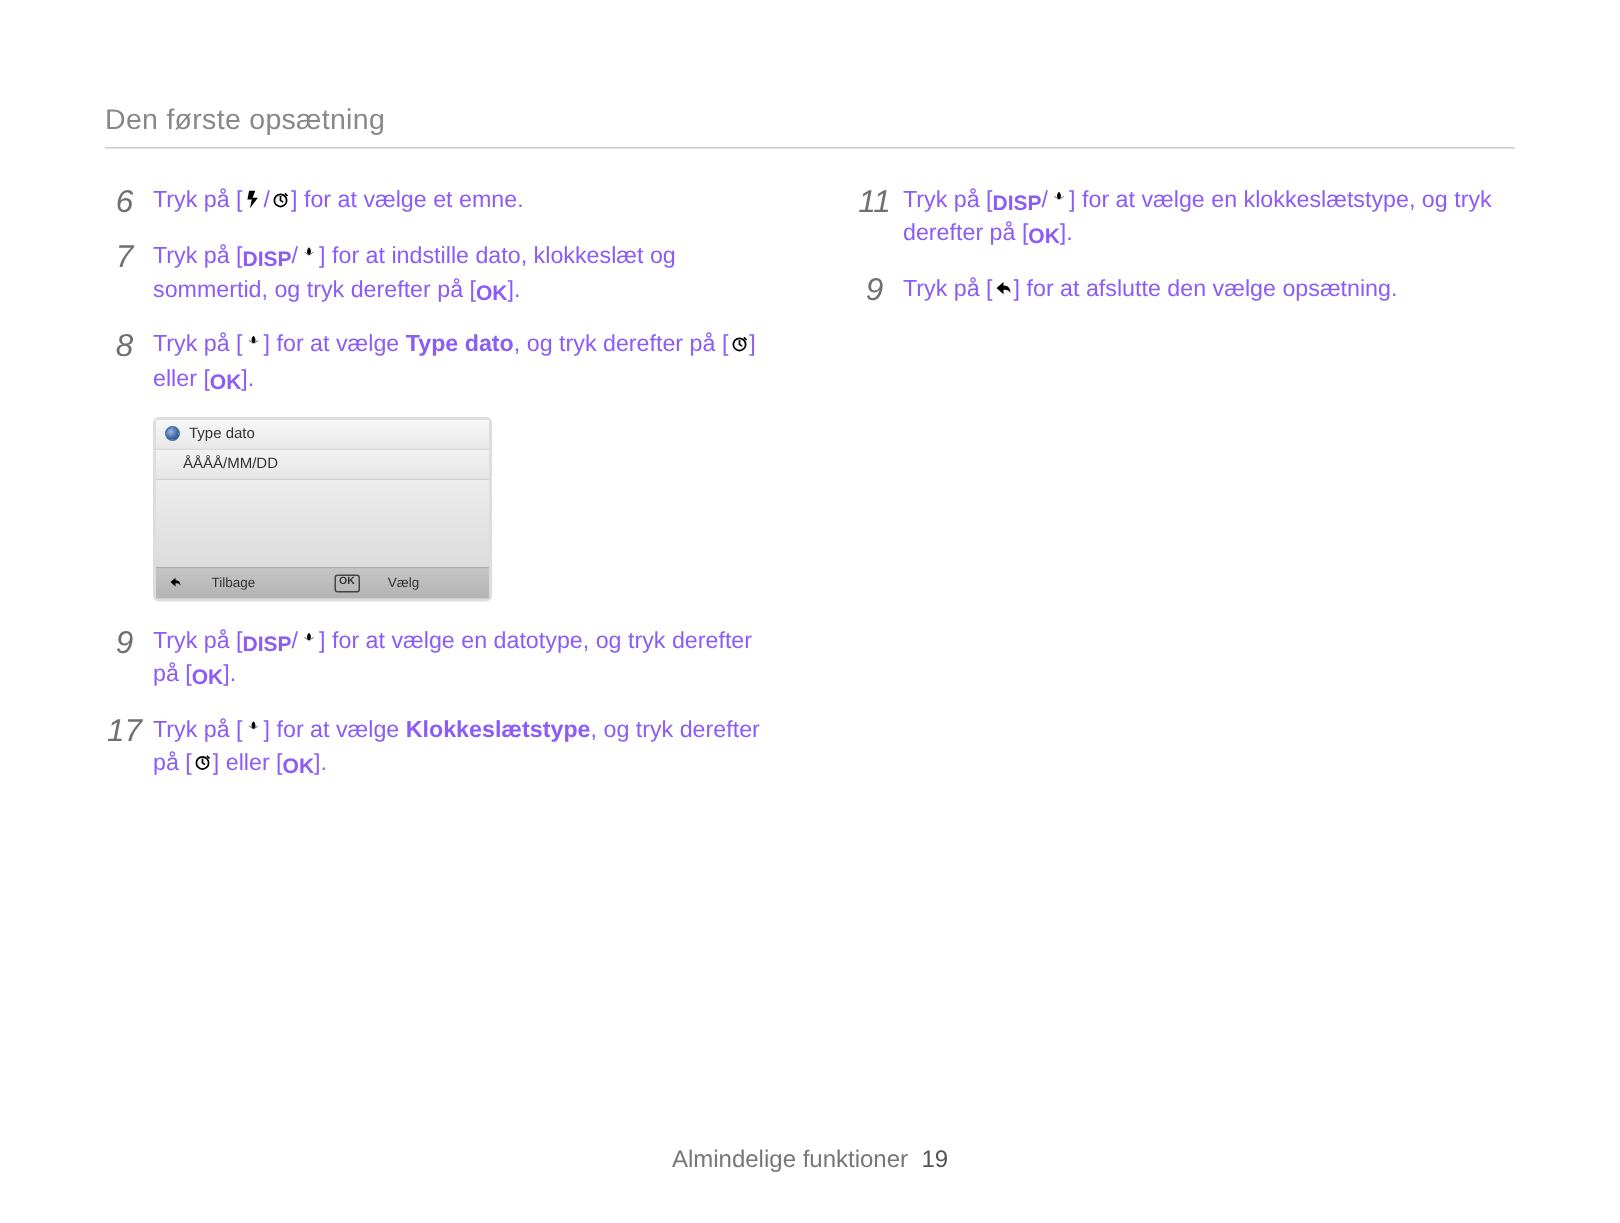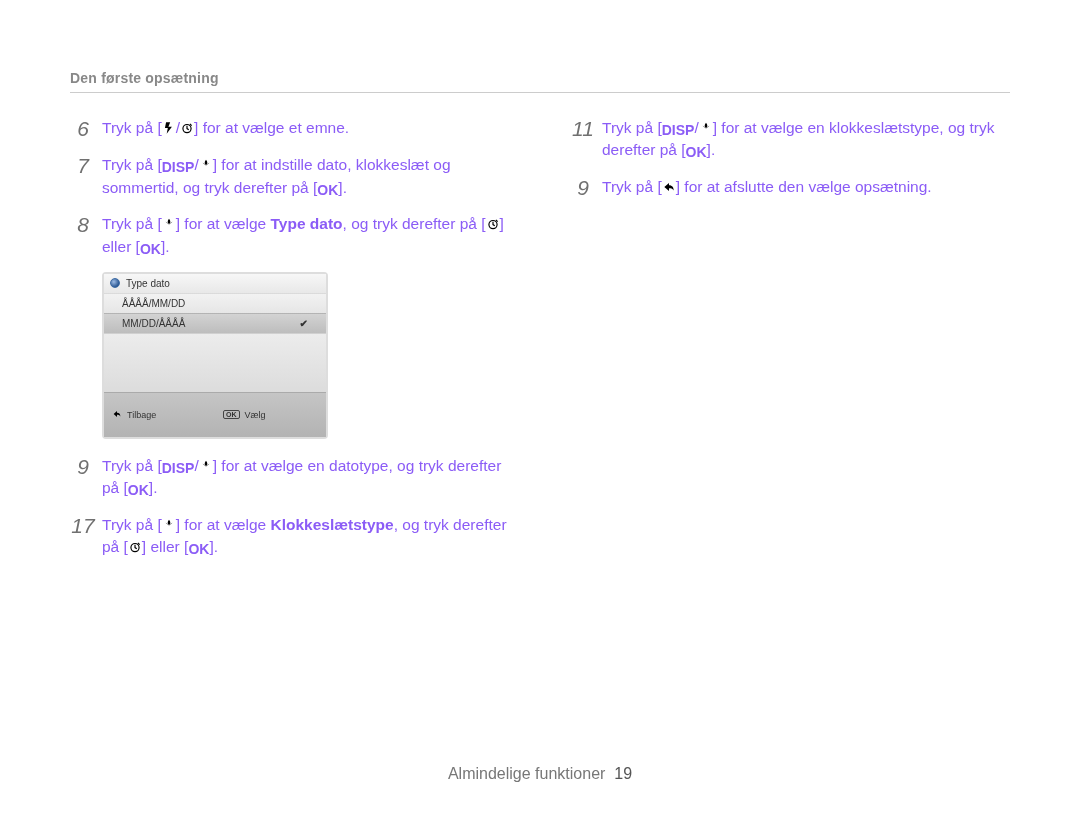--- a/index.html
+++ b/index.html
@@ -13,22 +13,22 @@
     font-size: 15px;
   }
   .page {
     position: relative;
     width: 1080px;
     height: 815px;
     padding: 70px 70px 40px 70px;
     box-sizing: border-box;
   }
   .page-title {
-    font-size: 14px;
-    font-weight: 700;
+    font-size: 19px;
+    font-weight: 400;
     color: #888;
     letter-spacing: 0.2px;
     margin-bottom: 6px;
   }
   .hr {
     border: none;
     border-top: 1px solid #ccc;
     margin: 0 0 24px 0;
   }
   .columns {
@@ -112,24 +112,23 @@
   }
   .screenshot .ftr {
     display: flex;
     background: linear-gradient(#c5c5c5, #b3b3b3);
     border-top: 1px solid #aaa;
     font-size: 9px;
     color: #333;
   }
   .screenshot .ftr > div {
     flex: 1;
-    padding: 16px 8px;
-    display: flex;
-    align-items: center;
-    gap: 5px;
+    padding: 4px 8px;
+    display: flex;
+    gap: 19px;
   }
   .check {
     font-weight: 900;
   }
 
   .footer {
     position: absolute;
     bottom: 32px;
     left: 0; right: 0;
     text-align: center;
@@ -195,24 +194,20 @@
             </span><span>] eller [</span><span class="kb" style="font-size:14px;">OK</span><span>].</span>
         </div>
       </div>
 
       <div class="screenshot">
         <div class="hdr">
           <div class="dot"></div>
           <span>Type dato</span>
         </div>
         <div class="row">ÅÅÅÅ/MM/DD</div>
-        <div class="row sel">
-          <span>MM/DD/ÅÅÅÅ</span>
-          <span class="check">✔</span>
-        </div>
         <div class="body-fill"></div>
         <div class="ftr">
           <div>
             <span><svg width="10" height="10" viewBox="0 0 24 24">
                   <path d="M4 12 L12 5 L12 9 C18 9 20 13 20 18 C18 14 15 14 12 14 L12 19 Z" fill="#000"></path>
                 </svg></span>
             <span>Tilbage</span>
           </div>
           <div>
             <span style="font-weight:700;border:1px solid #444;border-radius:2px;padding:0 2px;font-size:7px;">OK</span>

